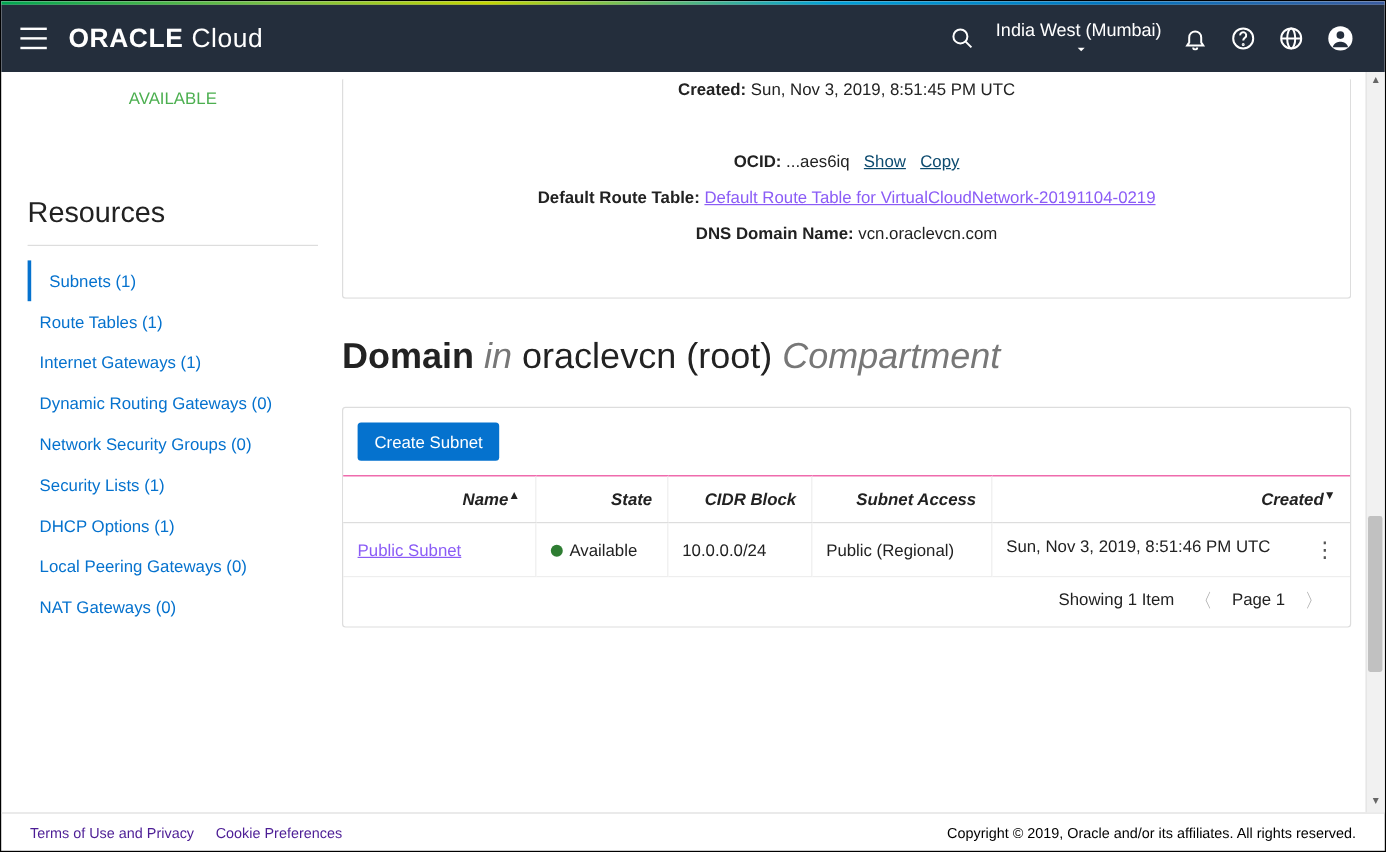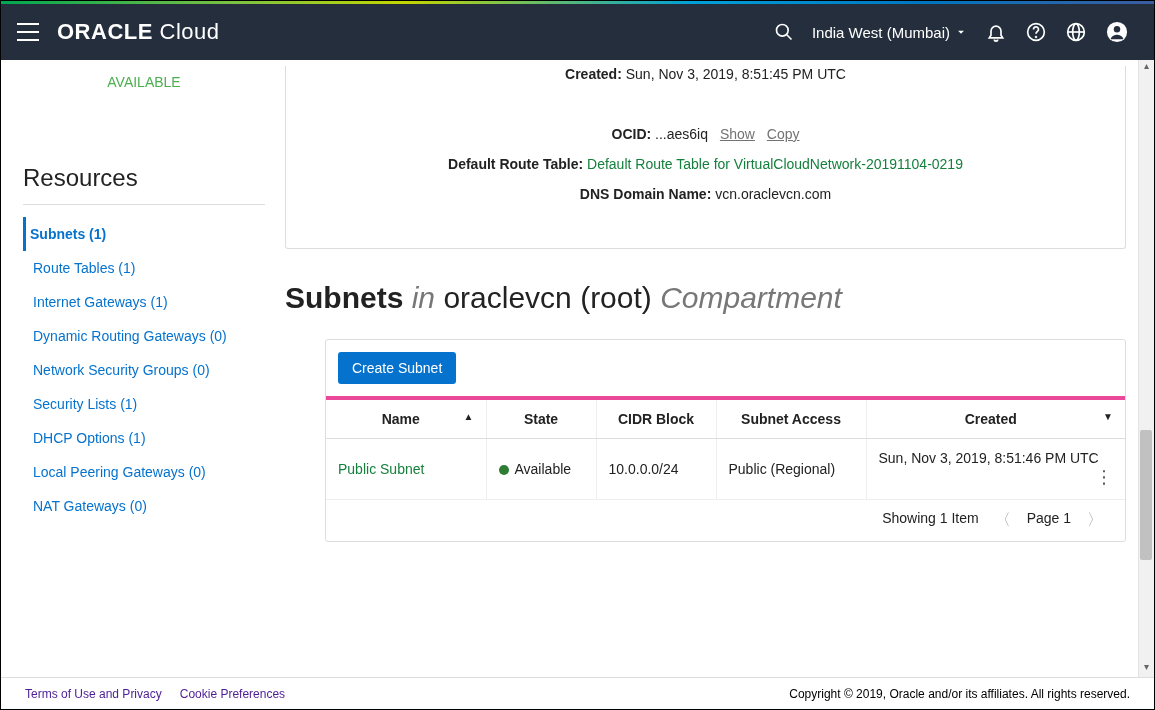--- a/index.html
+++ b/index.html
@@ -30,21 +30,21 @@
       width: 22px; height: 18px;
       display: flex; flex-direction: column; justify-content: space-between;
       cursor: pointer;
       margin-right: 18px;
     }
     .hamburger span { display: block; height: 2px; background: #fff; }
     .logo { font-size: 22px; font-weight: 400; letter-spacing: 0.5px; }
     .logo b { font-weight: 600; }
     .spacer { flex: 1; }
     .hdr-icon { margin: 0 10px; cursor: pointer; display: flex; align-items: center; }
-    .region { display: flex; align-items: center; font-size: 15px; margin: 0 8px; cursor: pointer; }
+    .region { display: flex; align-items: center; font-size: 15px; margin: 0 8px; cursor: pointer; flex-direction: column; }
     .region svg { margin-left: 4px; }
     .content-area {
       display: flex;
       height: calc(100% - 3px - 56px - 32px);
       position: relative;
     }
     .sidebar {
       width: 284px;
       padding: 10px 20px 0 22px;
     }
@@ -69,73 +69,73 @@
     }
     .res-list { list-style: none; }
     .res-list li {
       padding: 9px 0 9px 10px;
       color: #0572ce;
       font-size: 14px;
       cursor: pointer;
     }
     .res-list li.active {
       border-left: 3px solid #0572ce;
-      font-weight: 700;
-      padding-left: 4px;
+      font-weight: 400;
+      padding-left: 15px;
     }
     .main {
       flex: 1;
       padding: 0 28px 0 0;
       position: relative;
     }
     .vcn-info {
       border: 1px solid #ddd;
       border-top: none;
       padding: 0 20px 46px 20px;
       margin-bottom: 32px;
       border-radius: 0 0 3px 3px;
       text-align: center;
     }
     .info-row { margin-top: 14px; }
     .info-row b { font-weight: 700; }
     .info-row.first { margin-top: 6px; }
-    .link { color: #15803d; cursor: pointer; }
-    .sublink { color: #737373; text-decoration: underline; margin-left: 8px; cursor: pointer; font-size: 14px; }
+    .link { color: #8b5cf6; text-decoration: underline; cursor: pointer; }
+    .sublink { color: #0c4a6e; text-decoration: underline; margin-left: 8px; cursor: pointer; font-size: 14px; }
     .main-title {
       font-size: 30px;
       font-weight: 400;
       color: #222;
       margin-bottom: 24px;
     }
     .main-title b { font-weight: 700; }
     .main-title i { font-style: italic; color: #777; font-weight: 400; }
     .table-wrap {
       border: 1px solid #ddd;
       border-radius: 3px;
-      margin-left: 40px;
     }
     .create-btn-row { padding: 12px 12px; }
     .btn-primary {
       background: #0572ce;
       color: #fff;
       border: none;
       padding: 8px 14px;
       border-radius: 3px;
       font-size: 14px;
       cursor: pointer;
     }
     table { width: 100%; border-collapse: collapse; }
     th {
-      text-align: center;
+      text-align: right;
       padding: 11px 12px;
-      border-top: 4px solid #ec4899;
+      border-top: 1px solid #ec4899;
       border-bottom: 1px solid #ddd;
       font-weight: 700;
       font-size: 14px;
       background: #fff;
+      font-style: italic;
     }
     td {
       padding: 11px 12px;
       border-bottom: 1px solid #eee;
       font-size: 14px;
     }
     th:first-child, td:first-child { padding-left: 12px; }
     .sort-arrow { float: right; font-size: 10px; }
     .status-dot {
       display: inline-block;
@@ -279,21 +279,21 @@
       <div class="info-row">
         <b>Default Route Table:</b>
         <a class="link">Default Route Table for VirtualCloudNetwork-20191104-0219</a>
       </div>
       <div class="info-row">
         <b>DNS Domain Name:</b> <span>vcn.oraclevcn.com</span>
       </div>
     </div>
 
     <h1 class="main-title">
-      <b>Subnets</b> <i>in</i> <span>oraclevcn (root)</span> <i>Compartment</i>
+      <b>Domain</b> <i>in</i> <span>oraclevcn (root)</span> <i>Compartment</i>
     </h1>
 
     <div class="table-wrap">
       <div class="create-btn-row">
         <button class="btn-primary">Create Subnet</button>
       </div>
       <table>
         <thead>
           <tr>
             <th class="name-col">

